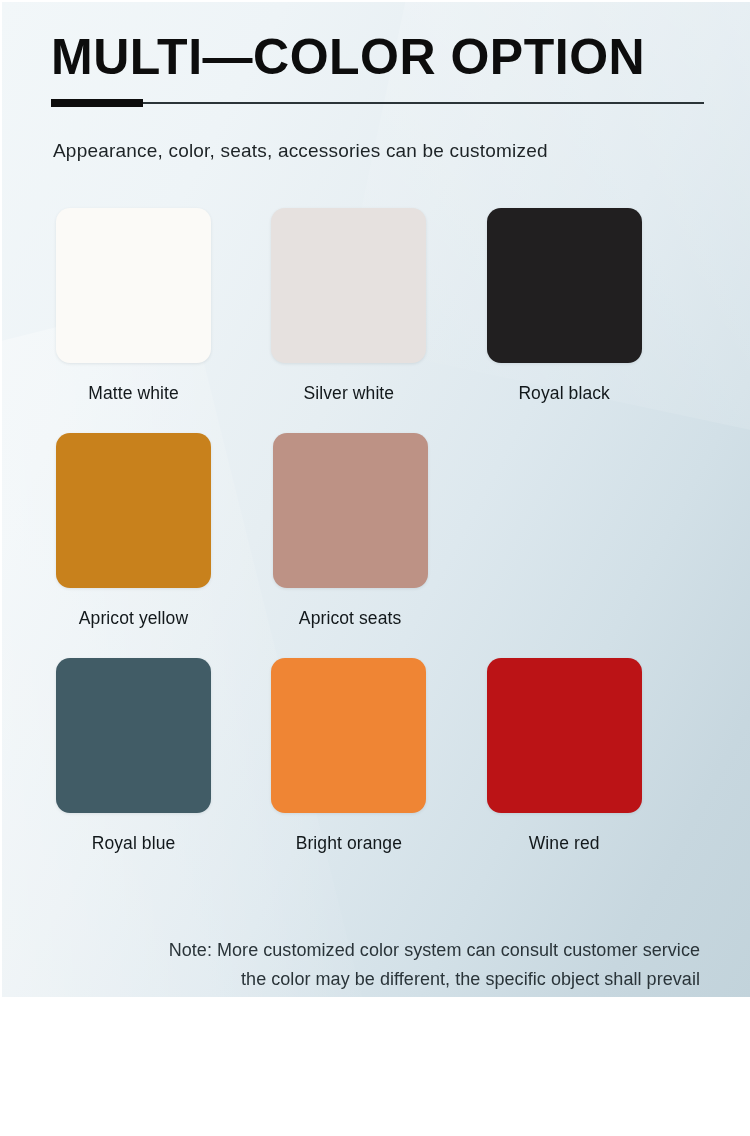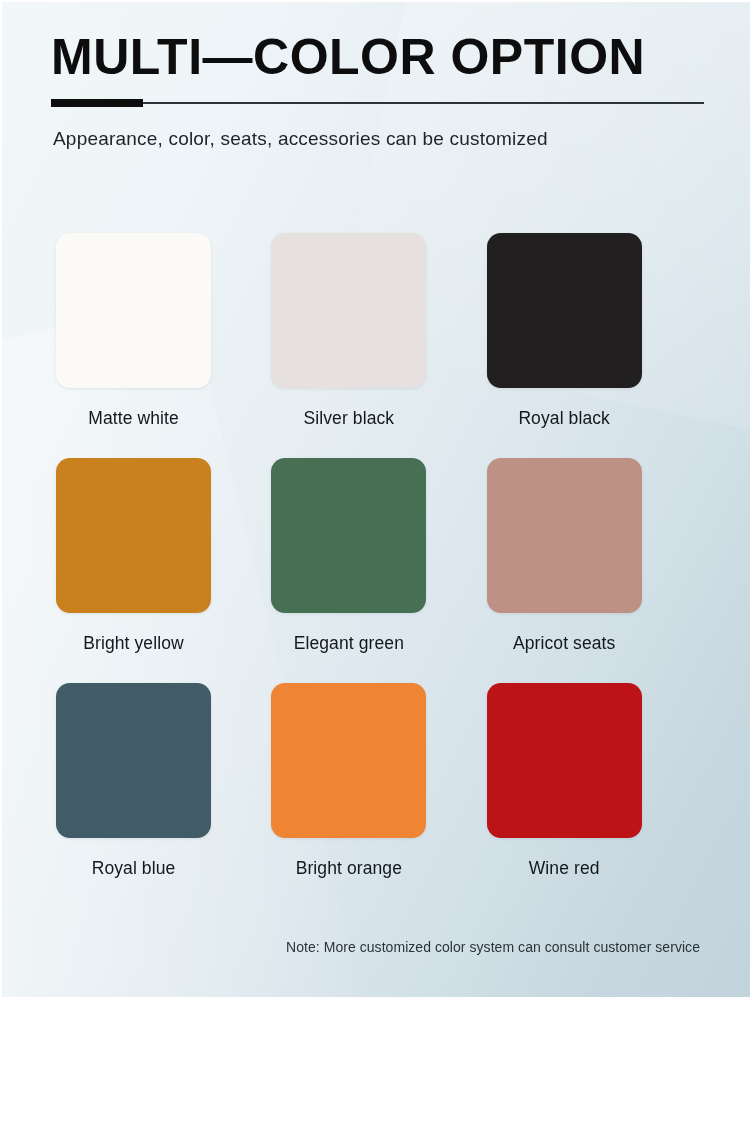--- a/index.html
+++ b/index.html
@@ -86,32 +86,32 @@
   }
   .rule-thin {
     position:absolute;
     left:92px; top:3px;
     width:561px; height:1.5px;
     background:#2b3438;
   }
 
   .subtitle {
     position:absolute;
-    left:49px; top:124px;
+    left:49px; top:136px;
     font-size:19px;
     font-weight:400;
     color:#1d2326;
     letter-spacing:0.2px;
     white-space:nowrap;
   }
 
   
   .grid {
     position:absolute;
-    left:50px; top:227px;
+    left:50px; top:202px;
     width:650px;
   }
   .row { display:flex; margin-bottom:24px; }
   .row:last-child { margin-bottom:0; }
 
   .cell { width:216.6px; display:flex; flex-direction:column; align-items:flex-start; }
 
   .swatch {
     width:155px;
     height:155px;
@@ -128,21 +128,21 @@
     color:#12181b;
     letter-spacing:0.1px;
     white-space:nowrap;
   }
 
   
   .note {
     position:absolute;
     right:49px; top:932px;
     text-align:right;
-    font-size:14px;
+    font-size:18px;
     line-height:1.52;
     color:#2a3439;
     letter-spacing:0.05px;
     white-space:nowrap;
   }
 
   
   .bottom-band {
     position:absolute;
     left:0; top:995px;
@@ -170,36 +170,32 @@
 
       <div class="grid">
 
         <div class="row">
           <div class="cell">
             <div class="swatch" style="background: rgb(251, 250, 247);"></div>
             <div class="swatch-label">Matte white</div>
           </div>
           <div class="cell">
             <div class="swatch" style="background: rgb(230, 225, 223);"></div>
-            <div class="swatch-label">Silver black</div>
+            <div class="swatch-label">Silver white</div>
           </div>
           <div class="cell">
             <div class="swatch" style="background: rgb(33, 31, 32);"></div>
             <div class="swatch-label">Royal black</div>
           </div>
         </div>
 
         <div class="row">
           <div class="cell">
             <div class="swatch" style="background: rgb(200, 129, 28);"></div>
-            <div class="swatch-label">Bright yellow</div>
-          </div>
-          <div class="cell">
-            <div class="swatch" style="background: rgb(70, 111, 83);"></div>
-            <div class="swatch-label">Elegant green</div>
+            <div class="swatch-label">Apricot yellow</div>
           </div>
           <div class="cell">
             <div class="swatch" style="background: rgb(189, 146, 133);"></div>
             <div class="swatch-label">Apricot seats</div>
           </div>
         </div>
 
         <div class="row">
           <div class="cell">
             <div class="swatch" style="background: rgb(65, 92, 102);"></div>
@@ -212,20 +208,21 @@
           <div class="cell">
             <div class="swatch" style="background: rgb(187, 19, 22);"></div>
             <div class="swatch-label">Wine red</div>
           </div>
         </div>
 
       </div>
 
       <div class="note">
         <div>Note: More customized color system can consult customer service</div>
+        <div>the color may be different, the specific object shall prevail</div>
       </div>
 
     </div>
   </div>
 
   <div class="bottom-band">
     
   </div>
 
 </div>

